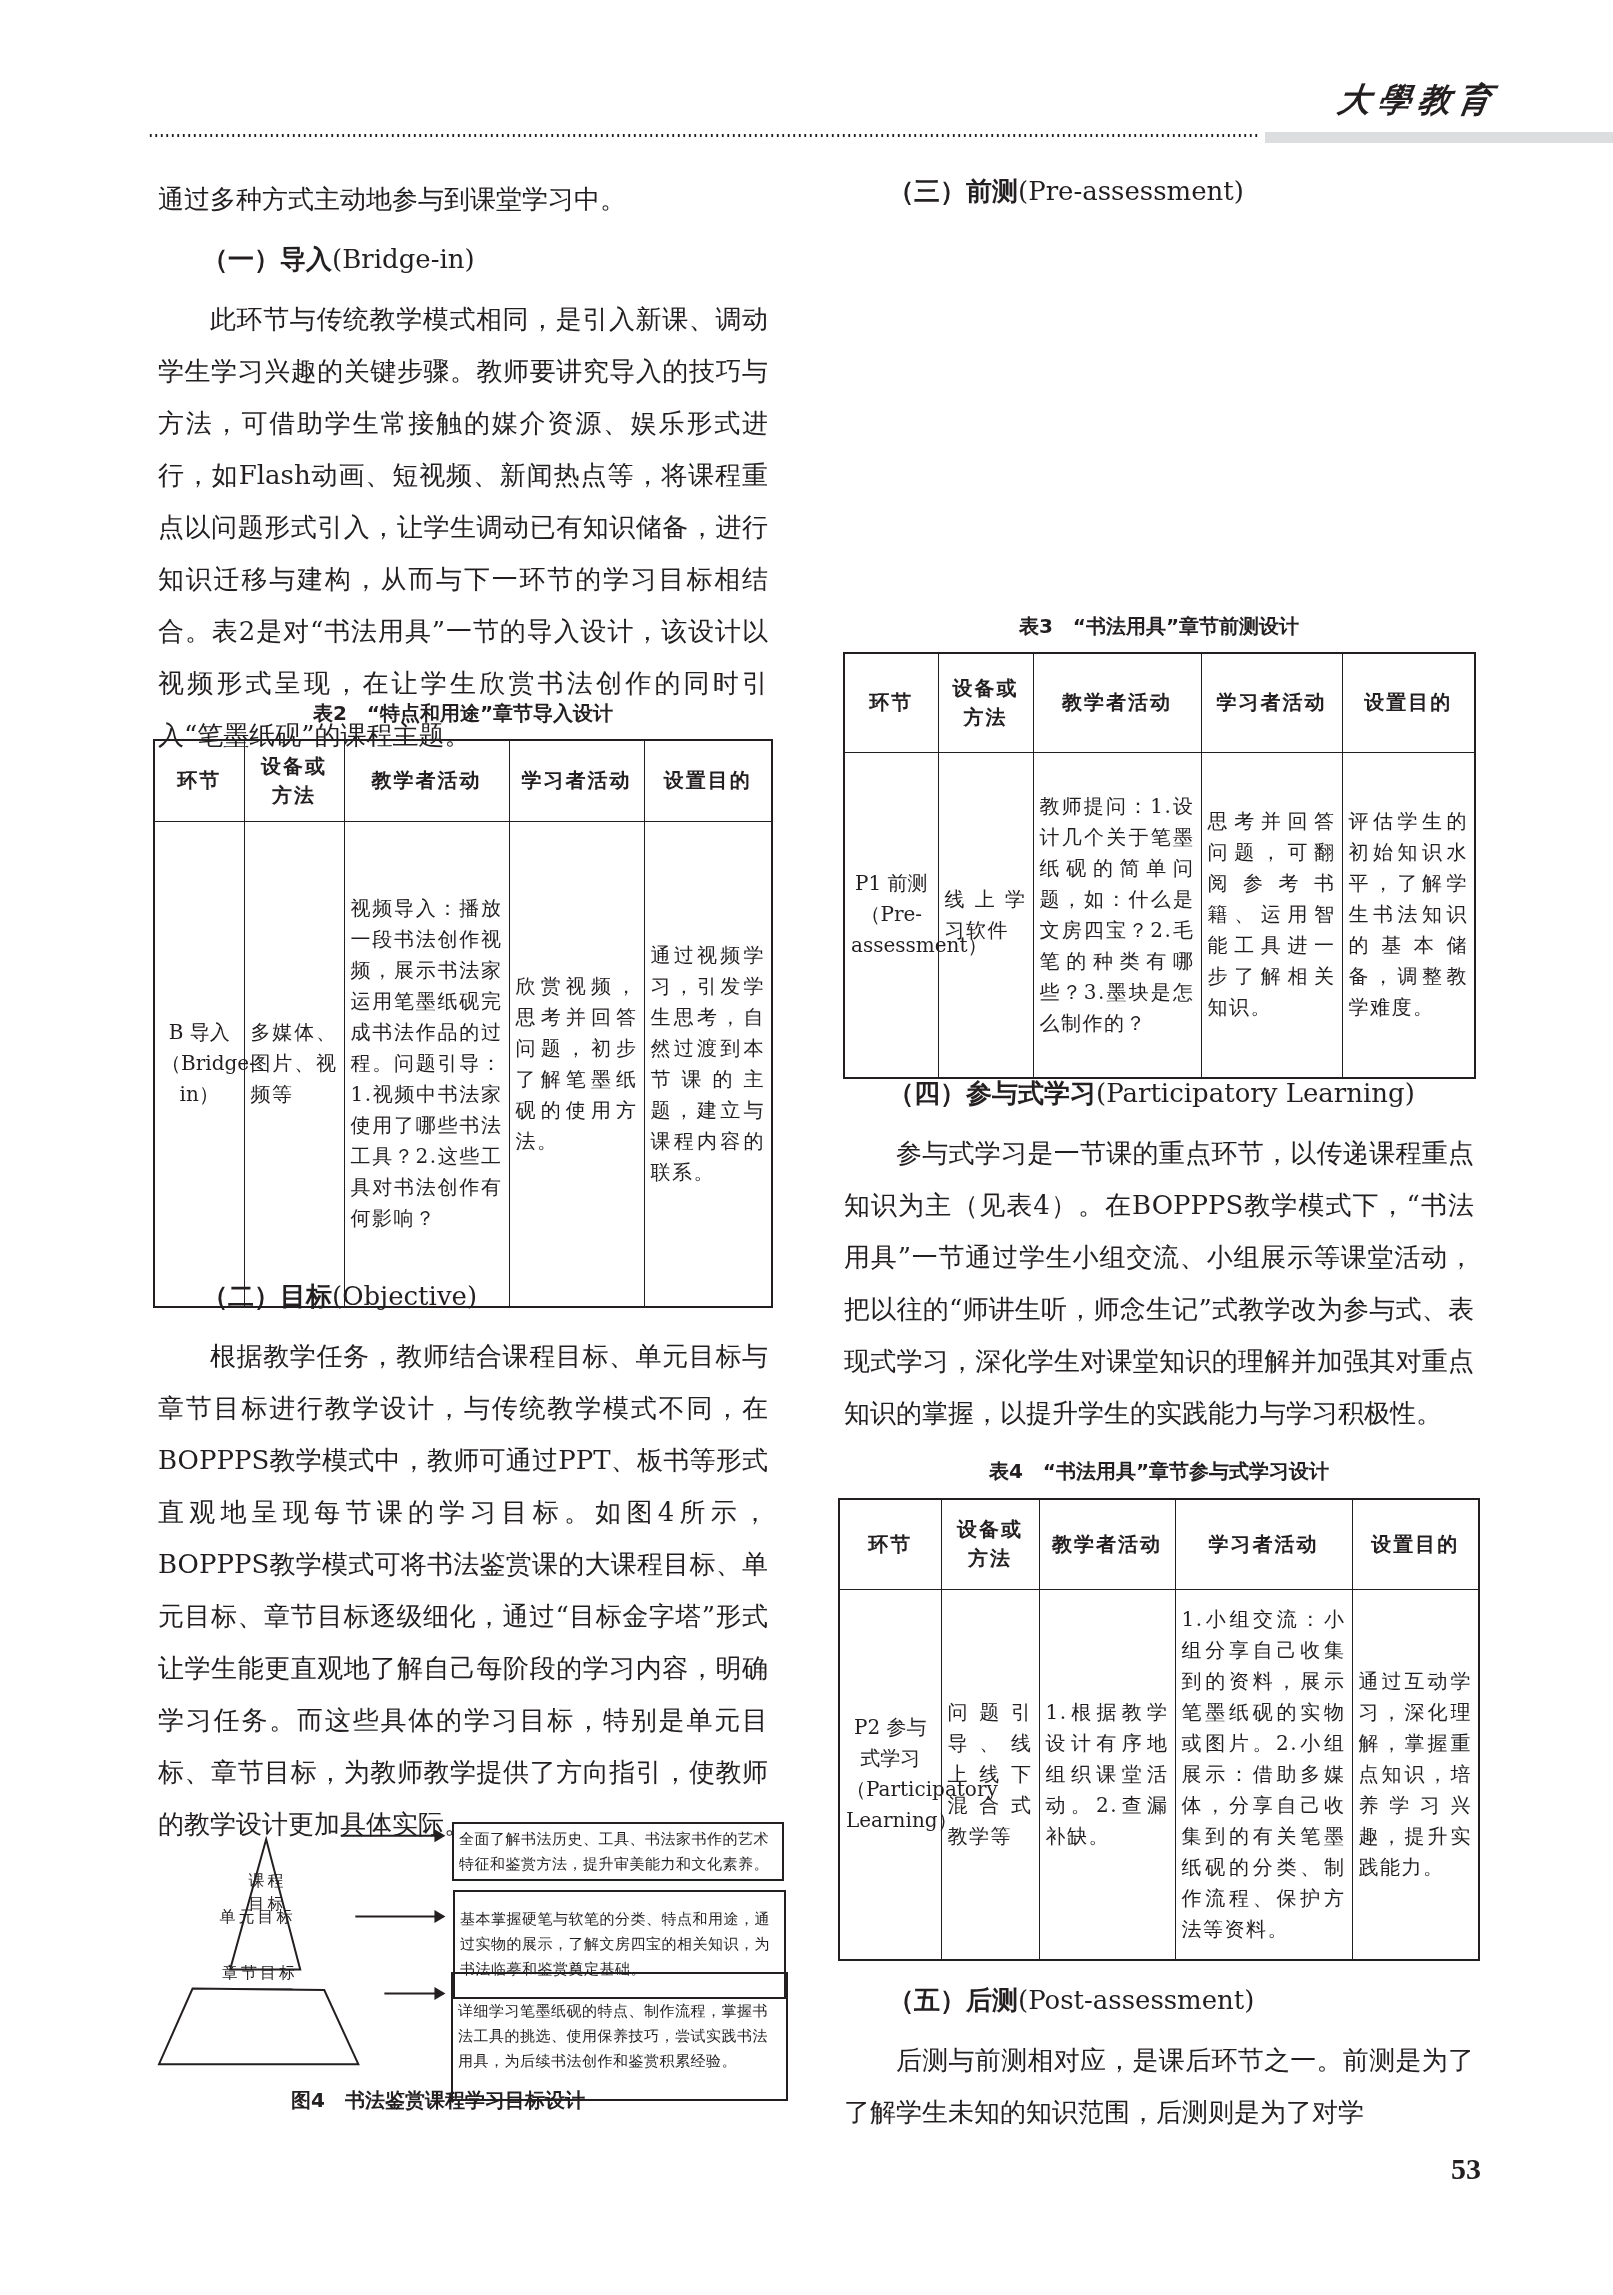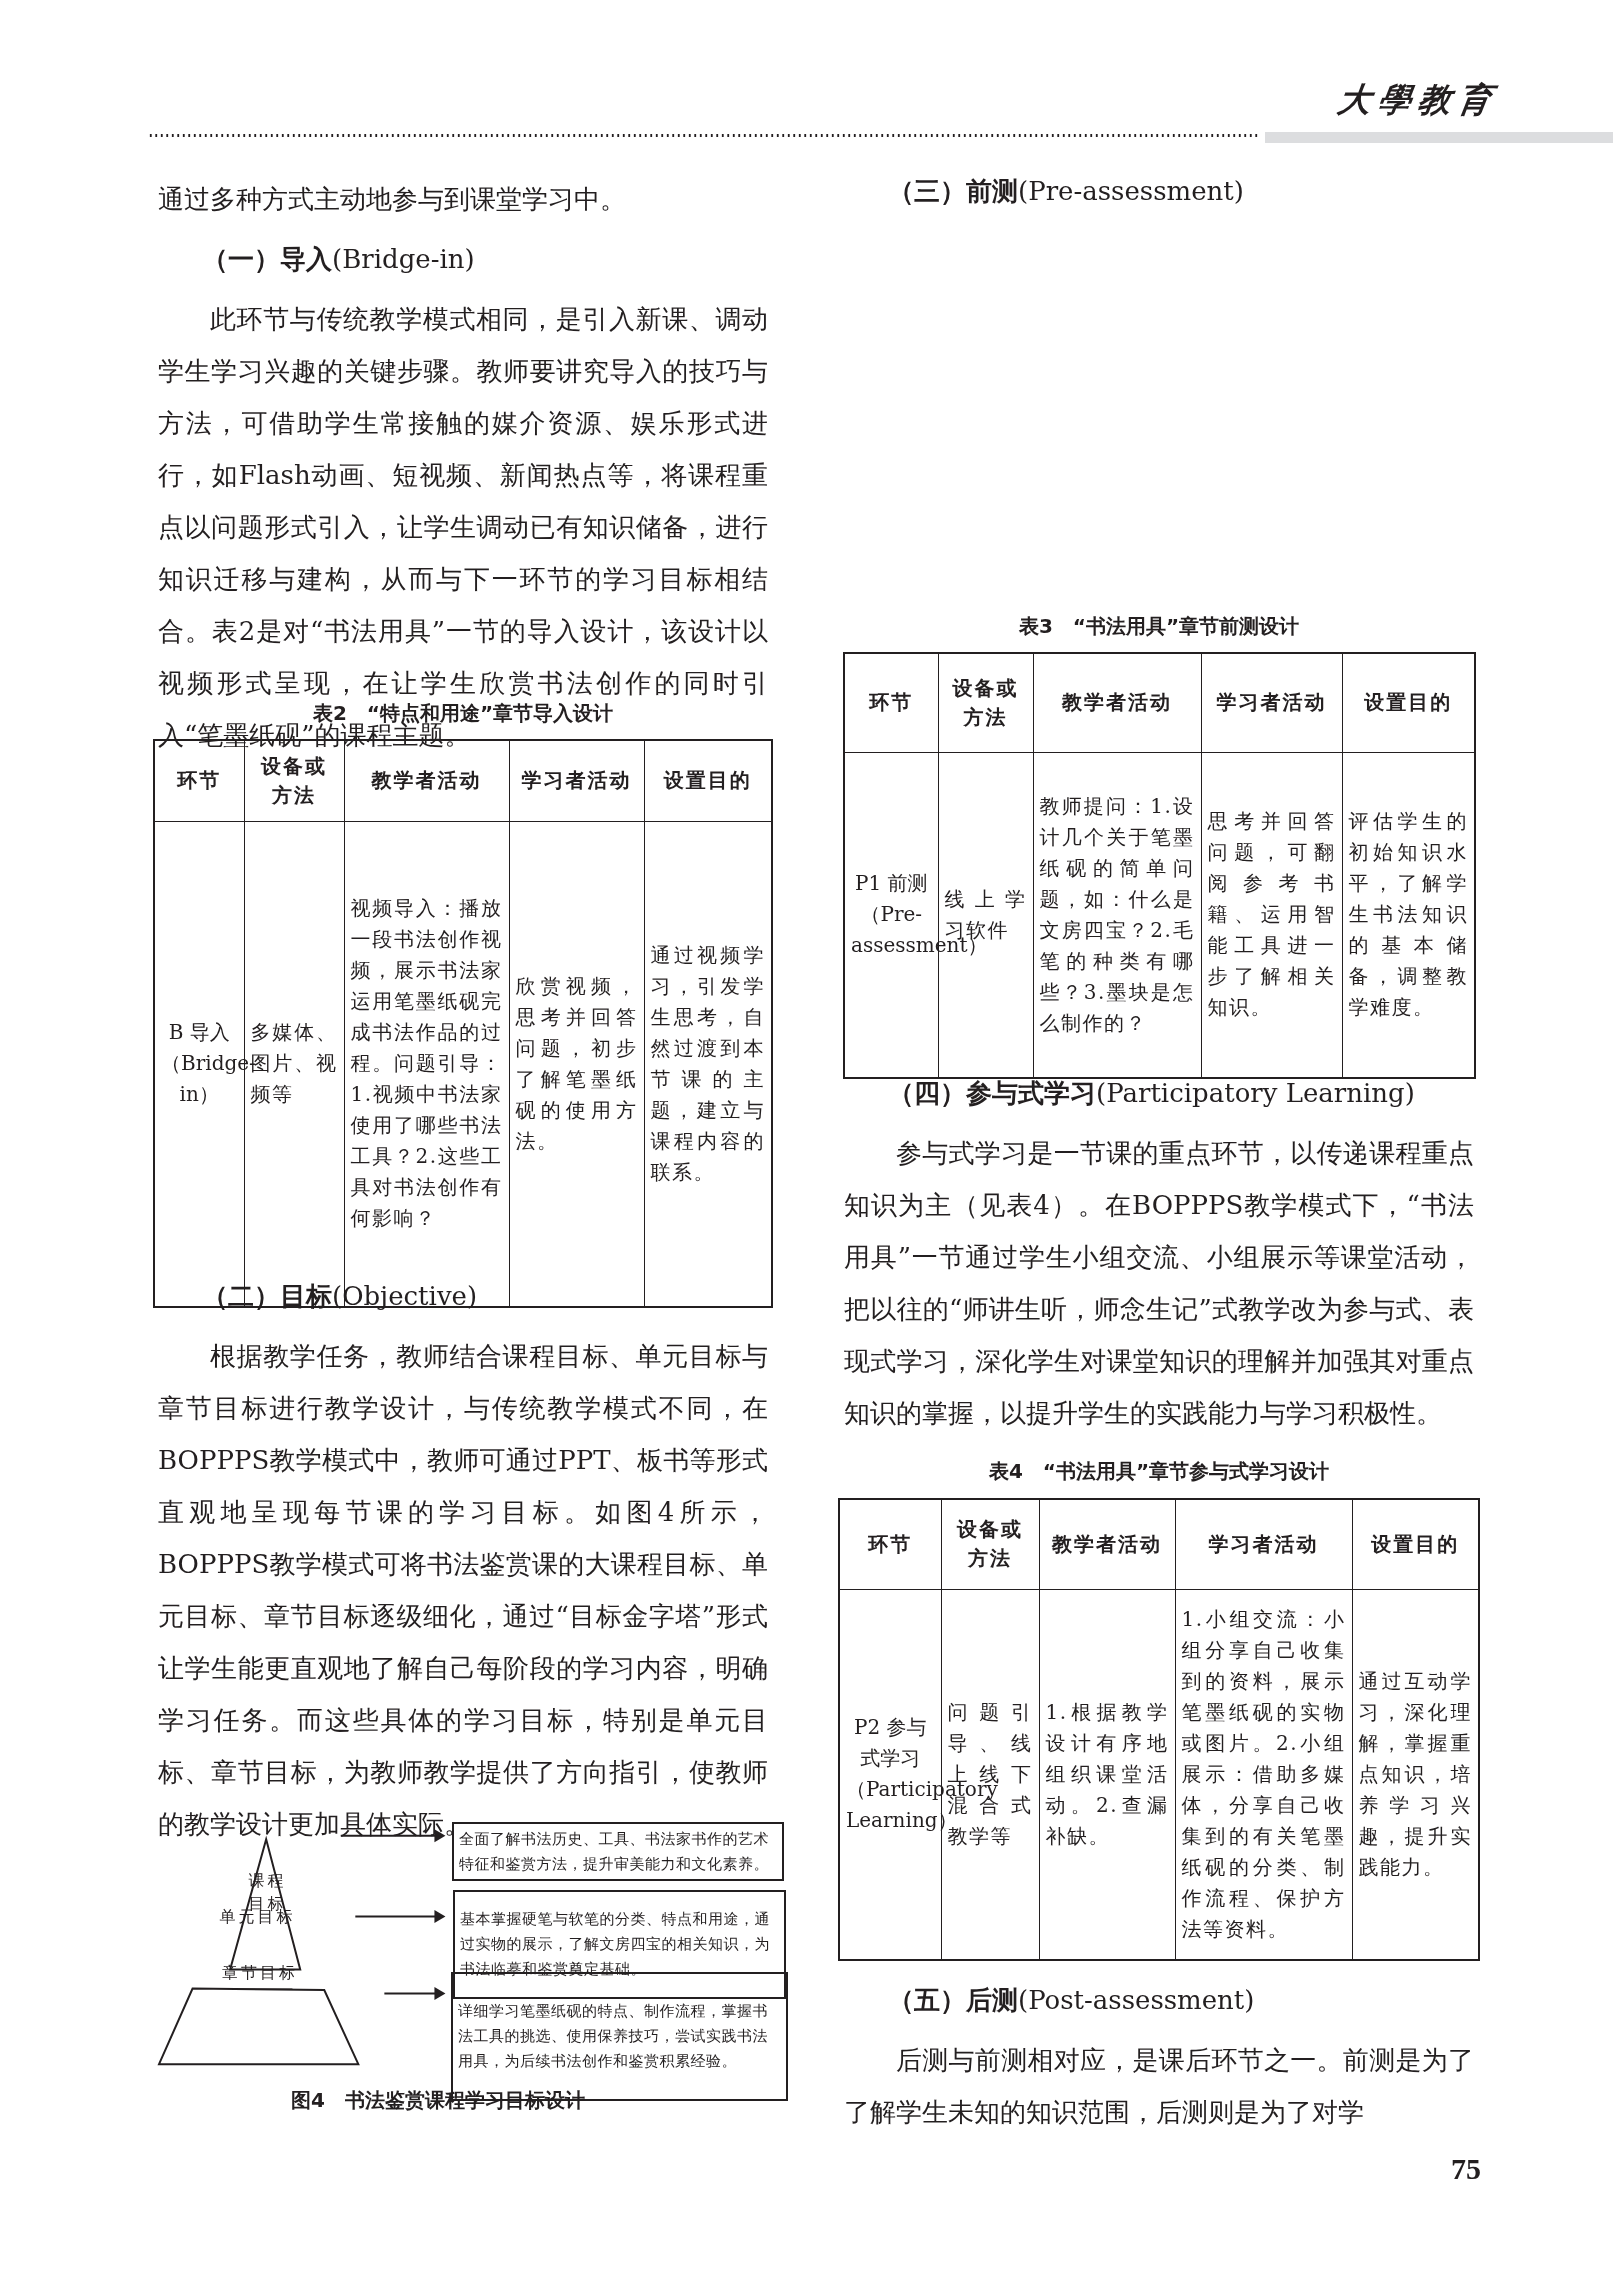--- a/index.html
+++ b/index.html
@@ -182,14 +182,14 @@
 </tbody>
   </table>
 
 <div class="col" style="left:836px; top:1974px; width:646px;">
   <p class="h">
     <span class="zh">（五）后测</span><span>(Post-assessment)</span>
   </p>
   <p class="p ind">后测与前测相对应，是课后环节之一。前测是为了了解学生未知的知识范围，后测则是为了对学</p>
 </div>
 
-<div class="abs pageno">75</div>
+<div class="abs pageno">53</div>
 
 
 </body></html>

